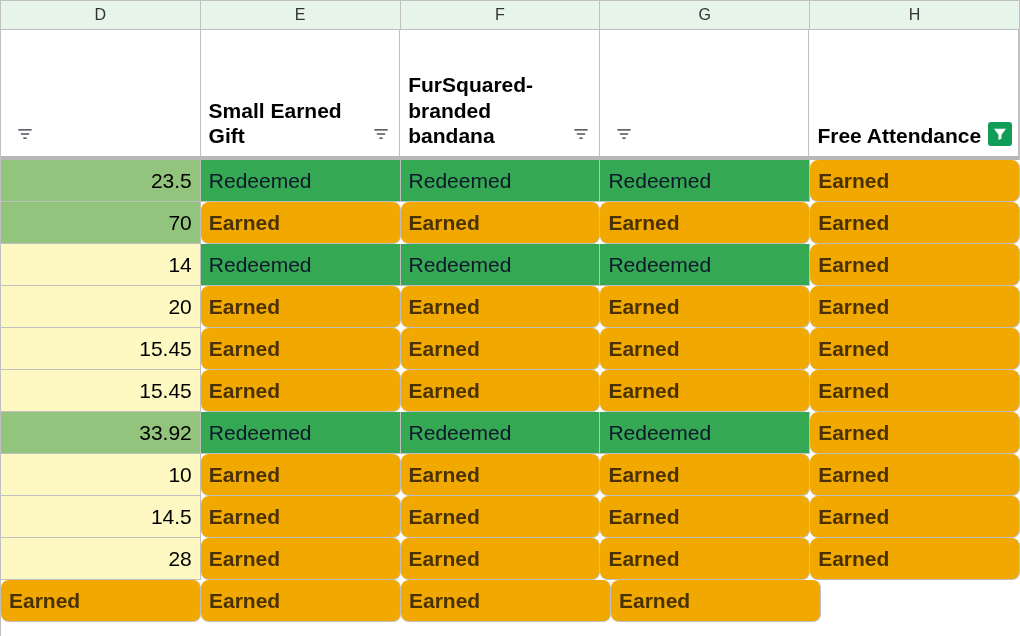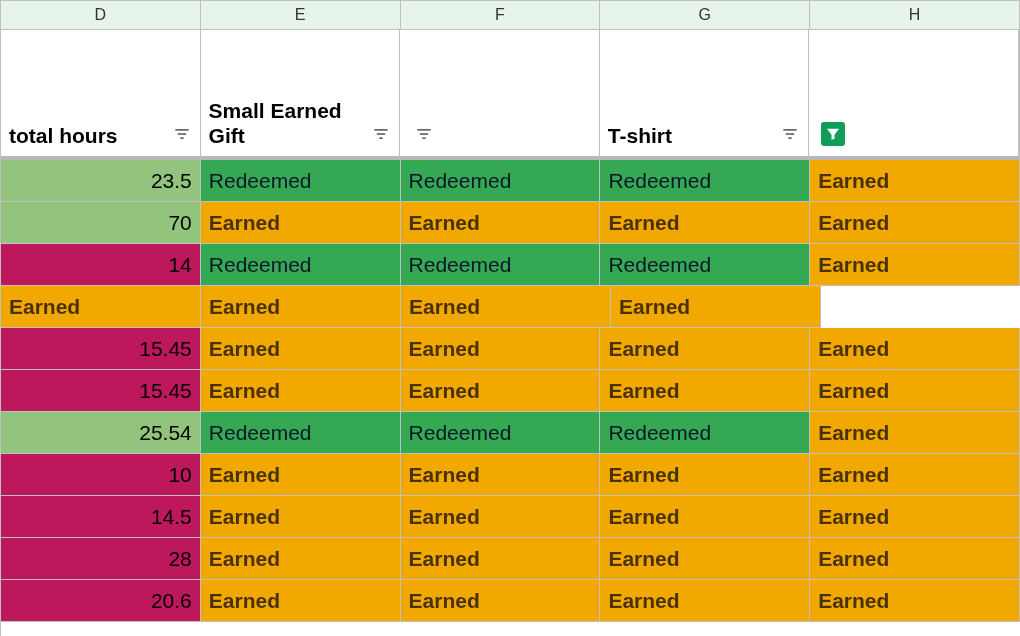--- a/index.html
+++ b/index.html
@@ -90,23 +90,24 @@
   }
   .cell-redeemed {
     background: #34a853;
     color: #0f172a;
     font-weight: 400;
   }
   .cell-earned {
     background: #f1a800;
     color: #4a3200;
     font-weight: 700;
+    border-radius: 8px;
   }
   .hours-light {
-    background: #be185d;
+    background: #fef9c3;
   }
   .hours-dark {
     background: #93c47d;
   }
   
   .w-d { width: 200px; }
   .w-e { width: 200px; }
   .w-f { width: 200px; }
   .w-g { width: 210px; }
   .w-h { width: 210px; }
@@ -119,59 +120,59 @@
   <div class="col-letters">
     <div class="col-letter w-d">D</div>
     <div class="col-letter w-e">E</div>
     <div class="col-letter w-f">F</div>
     <div class="col-letter w-g">G</div>
     <div class="col-letter w-h">H</div>
   </div>
 
   <div class="header-row">
     <div class="header-cell w-d">
-      <span class="header-text">total hours</span>
       <span class="filter-icon">
         <svg viewBox="0 0 24 24" fill="none" stroke="#5f6368" stroke-width="2">
             <line x1="4" y1="7" x2="20" y2="7"></line>
             <line x1="7" y1="12" x2="17" y2="12"></line>
             <line x1="10" y1="17" x2="14" y2="17"></line>
           </svg>
       </span>
     </div>
     <div class="header-cell w-e">
       <span class="header-text">Small Earned Gift</span>
       <span class="filter-icon">
         <svg viewBox="0 0 24 24" fill="none" stroke="#5f6368" stroke-width="2">
             <line x1="4" y1="7" x2="20" y2="7"></line>
             <line x1="7" y1="12" x2="17" y2="12"></line>
             <line x1="10" y1="17" x2="14" y2="17"></line>
           </svg>
       </span>
     </div>
     <div class="header-cell w-f">
+      <span class="header-text">FurSquared-branded bandana</span>
       <span class="filter-icon">
         <svg viewBox="0 0 24 24" fill="none" stroke="#5f6368" stroke-width="2">
             <line x1="4" y1="7" x2="20" y2="7"></line>
             <line x1="7" y1="12" x2="17" y2="12"></line>
             <line x1="10" y1="17" x2="14" y2="17"></line>
           </svg>
       </span>
     </div>
     <div class="header-cell w-g">
-      <span class="header-text">T-shirt</span>
       <span class="filter-icon">
         <svg viewBox="0 0 24 24" fill="none" stroke="#5f6368" stroke-width="2">
             <line x1="4" y1="7" x2="20" y2="7"></line>
             <line x1="7" y1="12" x2="17" y2="12"></line>
             <line x1="10" y1="17" x2="14" y2="17"></line>
           </svg>
       </span>
     </div>
     <div class="header-cell w-h">
+      <span class="header-text">Free Attendance</span>
       <span class="filter-active">
         <svg viewBox="0 0 24 24" fill="#fff">
             <path d="M4 5h16l-6 8v5l-4 2v-7L4 5z"></path>
           </svg>
       </span>
     </div>
   </div>
 
   <div id="rows-container">
       <div class="data-row">
@@ -189,41 +190,42 @@
         <div class="cell w-h cell-earned">Earned</div>
       </div>
       <div class="data-row">
         <div class="cell w-d cell-hours hours-light">14</div>
         <div class="cell w-e cell-redeemed">Redeemed</div>
         <div class="cell w-f cell-redeemed">Redeemed</div>
         <div class="cell w-g cell-redeemed">Redeemed</div>
         <div class="cell w-h cell-earned">Earned</div>
       </div>
       <div class="data-row">
+        <div class="cell w-d cell-hours hours-light">20</div>
         <div class="cell w-e cell-earned">Earned</div>
         <div class="cell w-f cell-earned">Earned</div>
         <div class="cell w-g cell-earned">Earned</div>
         <div class="cell w-h cell-earned">Earned</div>
       </div>
       <div class="data-row">
         <div class="cell w-d cell-hours hours-light">15.45</div>
         <div class="cell w-e cell-earned">Earned</div>
         <div class="cell w-f cell-earned">Earned</div>
         <div class="cell w-g cell-earned">Earned</div>
         <div class="cell w-h cell-earned">Earned</div>
       </div>
       <div class="data-row">
         <div class="cell w-d cell-hours hours-light">15.45</div>
         <div class="cell w-e cell-earned">Earned</div>
         <div class="cell w-f cell-earned">Earned</div>
         <div class="cell w-g cell-earned">Earned</div>
         <div class="cell w-h cell-earned">Earned</div>
       </div>
       <div class="data-row">
-        <div class="cell w-d cell-hours hours-dark">25.54</div>
+        <div class="cell w-d cell-hours hours-dark">33.92</div>
         <div class="cell w-e cell-redeemed">Redeemed</div>
         <div class="cell w-f cell-redeemed">Redeemed</div>
         <div class="cell w-g cell-redeemed">Redeemed</div>
         <div class="cell w-h cell-earned">Earned</div>
       </div>
       <div class="data-row">
         <div class="cell w-d cell-hours hours-light">10</div>
         <div class="cell w-e cell-earned">Earned</div>
         <div class="cell w-f cell-earned">Earned</div>
         <div class="cell w-g cell-earned">Earned</div>
@@ -237,21 +239,20 @@
         <div class="cell w-h cell-earned">Earned</div>
       </div>
       <div class="data-row">
         <div class="cell w-d cell-hours hours-light">28</div>
         <div class="cell w-e cell-earned">Earned</div>
         <div class="cell w-f cell-earned">Earned</div>
         <div class="cell w-g cell-earned">Earned</div>
         <div class="cell w-h cell-earned">Earned</div>
       </div>
       <div class="data-row">
-        <div class="cell w-d cell-hours hours-light">20.6</div>
         <div class="cell w-e cell-earned">Earned</div>
         <div class="cell w-f cell-earned">Earned</div>
         <div class="cell w-g cell-earned">Earned</div>
         <div class="cell w-h cell-earned">Earned</div>
       </div>
     </div>
 
 </div>
 
 </body></html>

